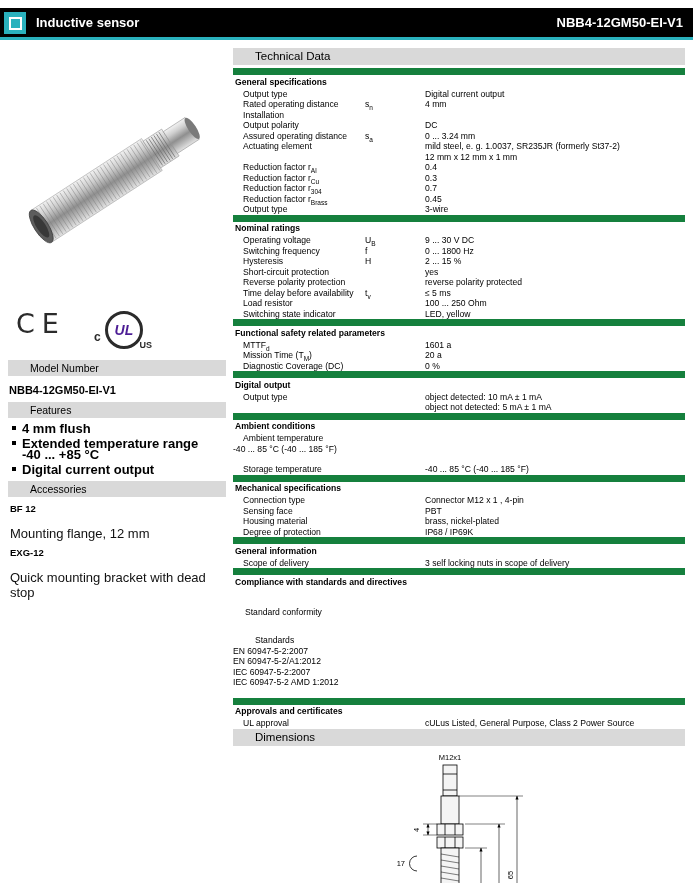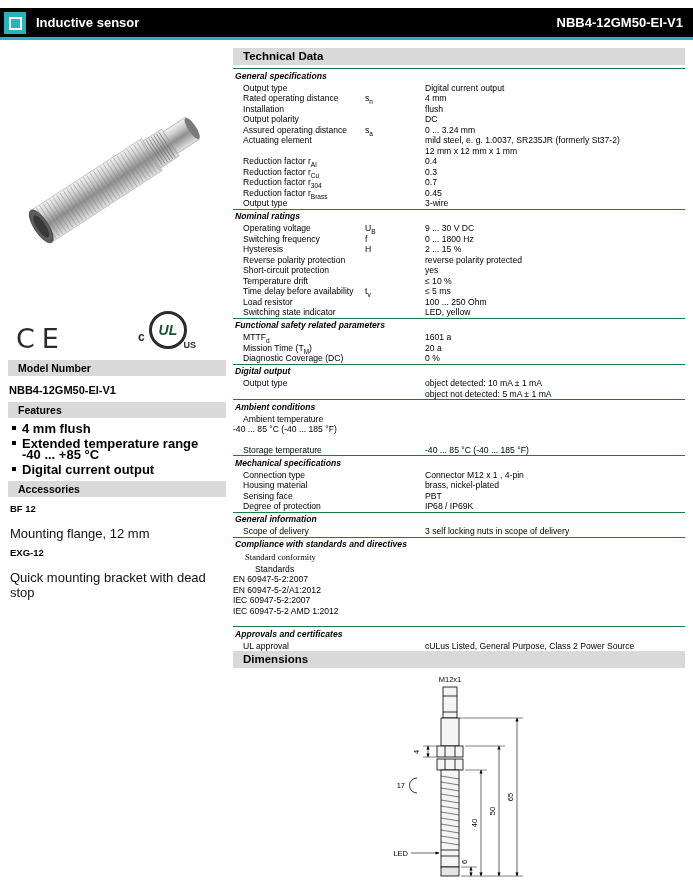--- a/index.html
+++ b/index.html
@@ -13,46 +13,46 @@
   .brandsq{position:absolute;left:4px;top:4px;width:22px;height:22px;background:#2ab1bd;}
   .brandsq::after{content:"";position:absolute;left:5px;top:5px;width:9px;height:9px;border:2px solid #fff;}
   .topbar .title{position:absolute;left:36px;top:0;line-height:30px;color:#fff;font-weight:bold;font-size:13px;}
   .topbar .part{position:absolute;right:10px;top:0;line-height:30px;color:#fff;font-weight:bold;font-size:13px;}
   .teal-rule{position:absolute;top:37px;left:0;width:693px;height:3px;background:#2ab1bd;}
 
   
   .leftcol{position:absolute;left:8px;top:46px;width:218px;}
   .rightcol{position:absolute;left:233px;top:48px;width:452px;}
 
-  .gbar{background:#d9d9d9;font-weight:bold;font-size:10.5px;height:16px;line-height:16px;padding-left:10px;margin-top:6px;}
+  .gbar{background:#d9d9d9;font-weight:normal;font-size:10.5px;height:16px;line-height:16px;padding-left:22px;margin-top:6px;}
   .gbar.big{font-size:11.5px;height:17px;line-height:17px;margin-top:0;}
 
   
-  .certs{display:flex;align-items:flex-end;margin:2px 0 0 8px;height:46px;gap:44px;}
+  .certs{display:flex;align-items:flex-start;margin:2px 0 0 8px;height:46px;}
   .ce{font-size:27px;letter-spacing:7px;color:#2b2b2b;font-family:"DejaVu Sans",sans-serif;}
   .ul-wrap{position:relative;width:58px;height:46px;margin-left:28px;}
   .ul-circle{position:absolute;left:11px;top:3px;width:32px;height:32px;border:3px solid #2b2b2b;border-radius:50%;
              display:flex;align-items:center;justify-content:center;}
-  .ul-letters{font-weight:bold;font-style:italic;font-size:14px;color:#14532d;}
+  .ul-letters{font-weight:bold;font-style:italic;font-size:14px;color:#4c1d95;}
   .ul-c{position:absolute;left:0;bottom:10px;font-weight:bold;font-size:12px;color:#2b2b2b;}
   .ul-us{position:absolute;right:0;bottom:4px;font-weight:bold;font-size:9px;color:#2b2b2b;}
 
   .model-val{font-weight:bold;font-size:11px;margin:8px 0 2px 1px;}
   .features{margin:5px 0 2px 2px;}
   .feat{display:flex;margin-bottom:4px;}
   .bullet{width:4px;height:4px;background:#000;margin:3px 6px 0 2px;flex:none;}
   .feat-text{font-weight:bold;font-size:13px;line-height:11px;}
   .accs{margin:4px 0 0 2px;}
   .acc-name{font-weight:bold;font-size:9.5px;margin-top:6px;}
   .acc-desc{font-size:13px;margin-top:12px;color:#111;}
 
   
   .tech{font-size:8.6px;line-height:10.5px;margin-top:3px;}
-  .sec-h{font-weight:bold;border-top:1px solid #15803d;padding:1.5px 0 1.5px 2px;margin-top:0;font-style:italic;}
-  .sub-h{padding-left:12px;margin:1px 0;font-family:Liberation Serif, serif;}
+  .sec-h{font-weight:bold;border-top:7px solid #15803d;padding:1.5px 0 1.5px 2px;margin-top:0;}
+  .sub-h{padding-left:12px;margin:18px 0;}
   .trow{display:flex;}
   .trow.gap{margin-bottom:10px;flex-direction:column;}
   .c-lab{width:132px;flex:none;padding-left:10px;box-sizing:border-box;white-space:nowrap;}
   .c-lab.ind2{padding-left:22px;}
   .c-sym{width:60px;flex:none;}
   .c-val{flex:1;}
   sub{font-size:6.5px;line-height:0;}
 
   .dimsbar{margin-top:10px;}
   .dim-wrap{margin-top:4px;}
@@ -152,23 +152,20 @@
       <div class="trow">
         <div class="c-lab">Rated operating distance</div>
         <div class="c-sym">s<sub>n</sub></div>
         <div class="c-val">
           <div>4 mm</div>
         </div>
       </div>
       <div class="trow">
         <div class="c-lab">Installation</div>
         <div class="c-sym"></div>
-        <div class="c-val">
-          <div>flush</div>
-        </div>
       </div>
       <div class="trow">
         <div class="c-lab">Output polarity</div>
         <div class="c-sym"></div>
         <div class="c-val">
           <div>DC</div>
         </div>
       </div>
       <div class="trow">
         <div class="c-lab">Assured operating distance</div>
@@ -236,38 +233,31 @@
         </div>
       </div>
       <div class="trow">
         <div class="c-lab">Hysteresis</div>
         <div class="c-sym">H</div>
         <div class="c-val">
           <div>2 ... 15 %</div>
         </div>
       </div>
       <div class="trow">
+        <div class="c-lab">Short-circuit protection</div>
+        <div class="c-sym"></div>
+        <div class="c-val">
+          <div>yes</div>
+        </div>
+      </div>
+      <div class="trow">
         <div class="c-lab">Reverse polarity protection</div>
         <div class="c-sym"></div>
         <div class="c-val">
           <div>reverse polarity protected</div>
-        </div>
-      </div>
-      <div class="trow">
-        <div class="c-lab">Short-circuit protection</div>
-        <div class="c-sym"></div>
-        <div class="c-val">
-          <div>yes</div>
-        </div>
-      </div>
-      <div class="trow">
-        <div class="c-lab">Temperature drift</div>
-        <div class="c-sym"></div>
-        <div class="c-val">
-          <div>≤ 10 %</div>
         </div>
       </div>
       <div class="trow">
         <div class="c-lab">Time delay before availability</div>
         <div class="c-sym">t<sub>v</sub></div>
         <div class="c-val">
           <div>≤ 5 ms</div>
         </div>
       </div>
       <div class="trow">
@@ -332,31 +322,31 @@
       </div>
       <div class="sec-h">Mechanical specifications</div>
       <div class="trow">
         <div class="c-lab">Connection type</div>
         <div class="c-sym"></div>
         <div class="c-val">
           <div>Connector M12 x 1 , 4-pin</div>
         </div>
       </div>
       <div class="trow">
+        <div class="c-lab">Sensing face</div>
+        <div class="c-sym"></div>
+        <div class="c-val">
+          <div>PBT</div>
+        </div>
+      </div>
+      <div class="trow">
         <div class="c-lab">Housing material</div>
         <div class="c-sym"></div>
         <div class="c-val">
           <div>brass, nickel-plated</div>
-        </div>
-      </div>
-      <div class="trow">
-        <div class="c-lab">Sensing face</div>
-        <div class="c-sym"></div>
-        <div class="c-val">
-          <div>PBT</div>
         </div>
       </div>
       <div class="trow">
         <div class="c-lab">Degree of protection</div>
         <div class="c-sym"></div>
         <div class="c-val">
           <div>IP68 / IP69K</div>
         </div>
       </div>
       <div class="sec-h">General information</div>

